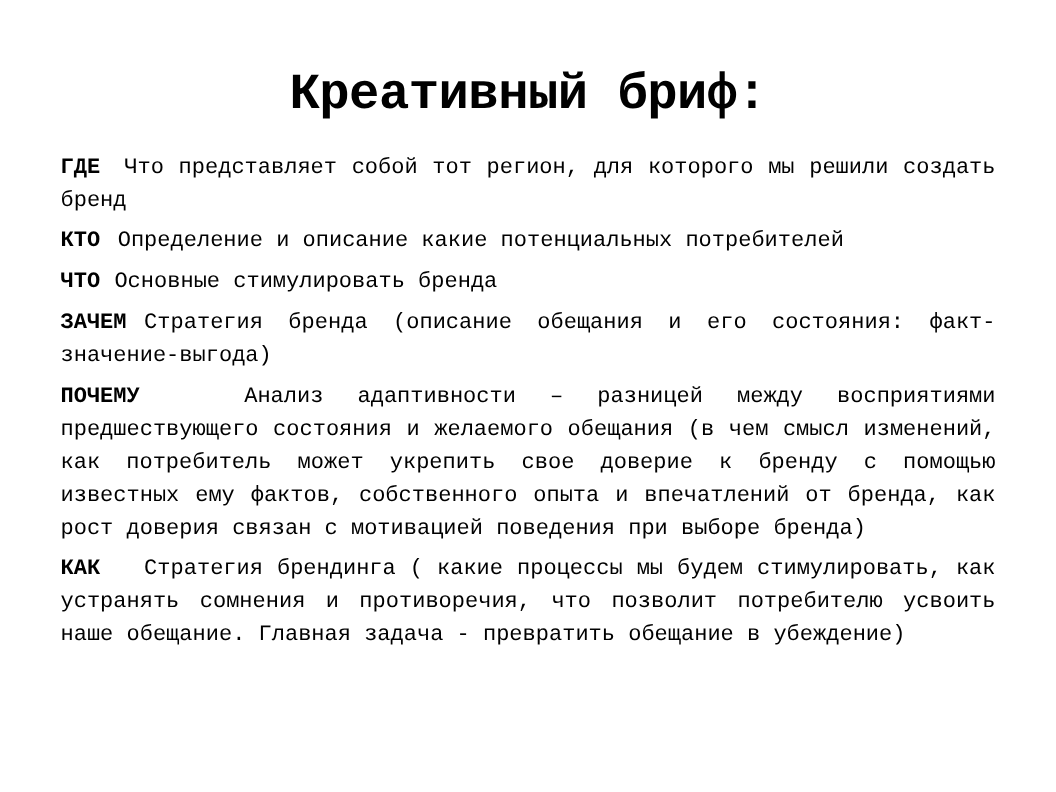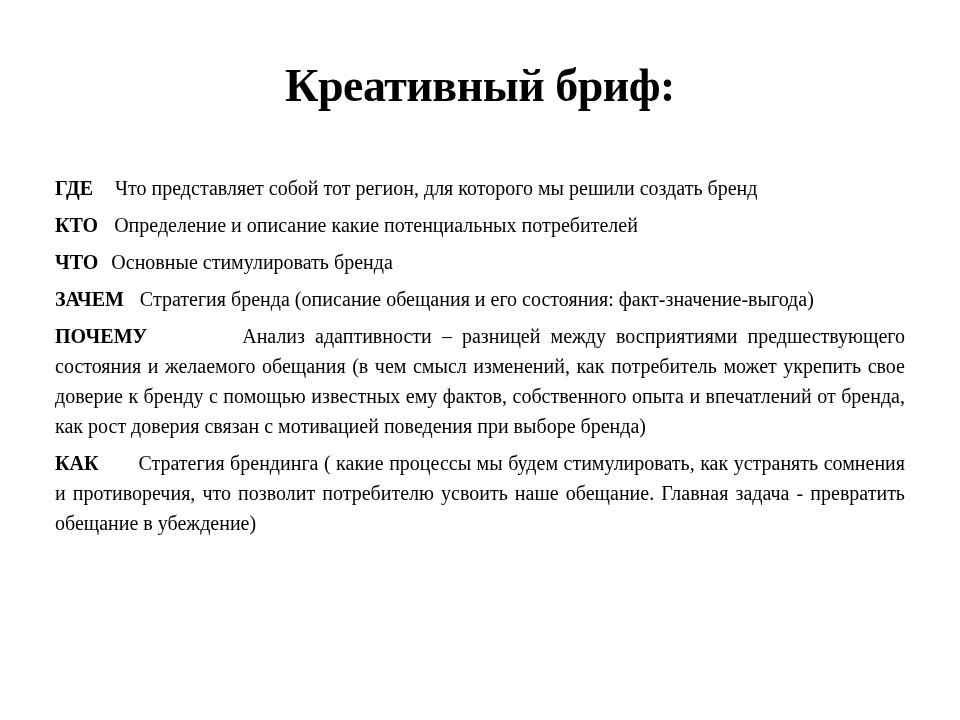--- a/index.html
+++ b/index.html
@@ -6,34 +6,34 @@
     margin: 0;
     padding: 0;
     background: #ffffff;
   }
   .slide {
     position: relative;
     width: 960px;
     height: 592px;
     background: #ffffff;
     overflow: hidden;
-    font-family: Liberation Serif, serif;
+    font-family: Liberation Mono, monospace;
     color: #000000;
   }
   .slide-title {
     margin: 58px 0 0 0;
     text-align: center;
     font-size: 46px;
     font-weight: 700;
     letter-spacing: -0.5px;
     line-height: 56px;
     color: #000000;
   }
   .content {
-    margin-top: 59px;
+    margin-top: 24px;
     padding: 0 55px;
   }
   .para {
     margin: 0 0 7px 0;
     font-size: 20px;
     line-height: 30px;
     text-align: justify;
     color: #000000;
   }
   .kw {

